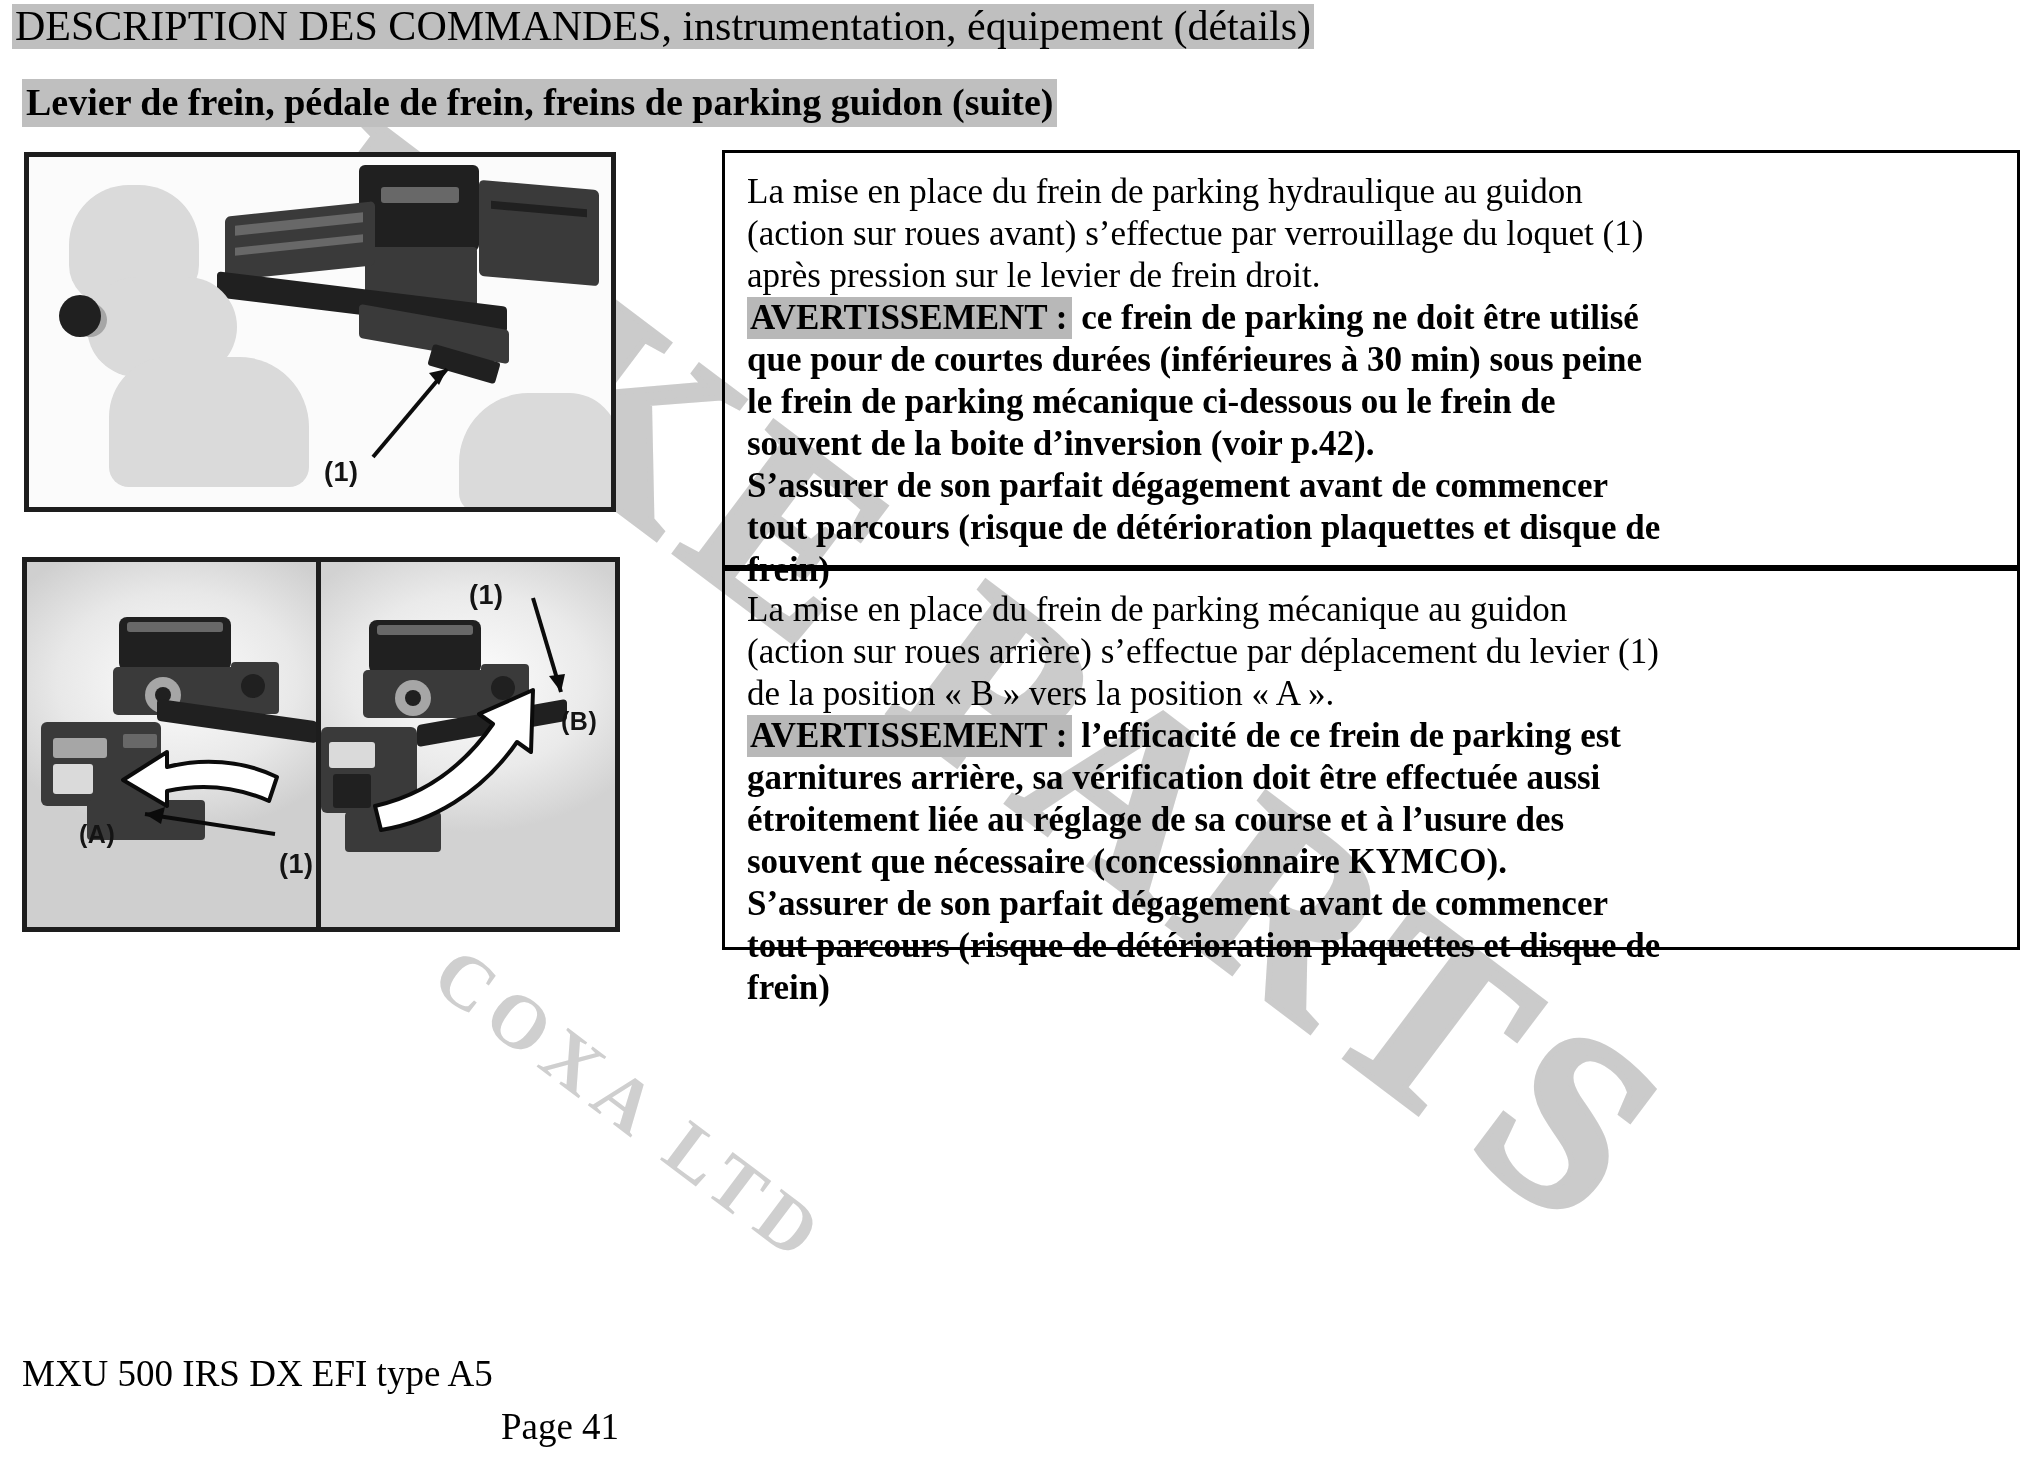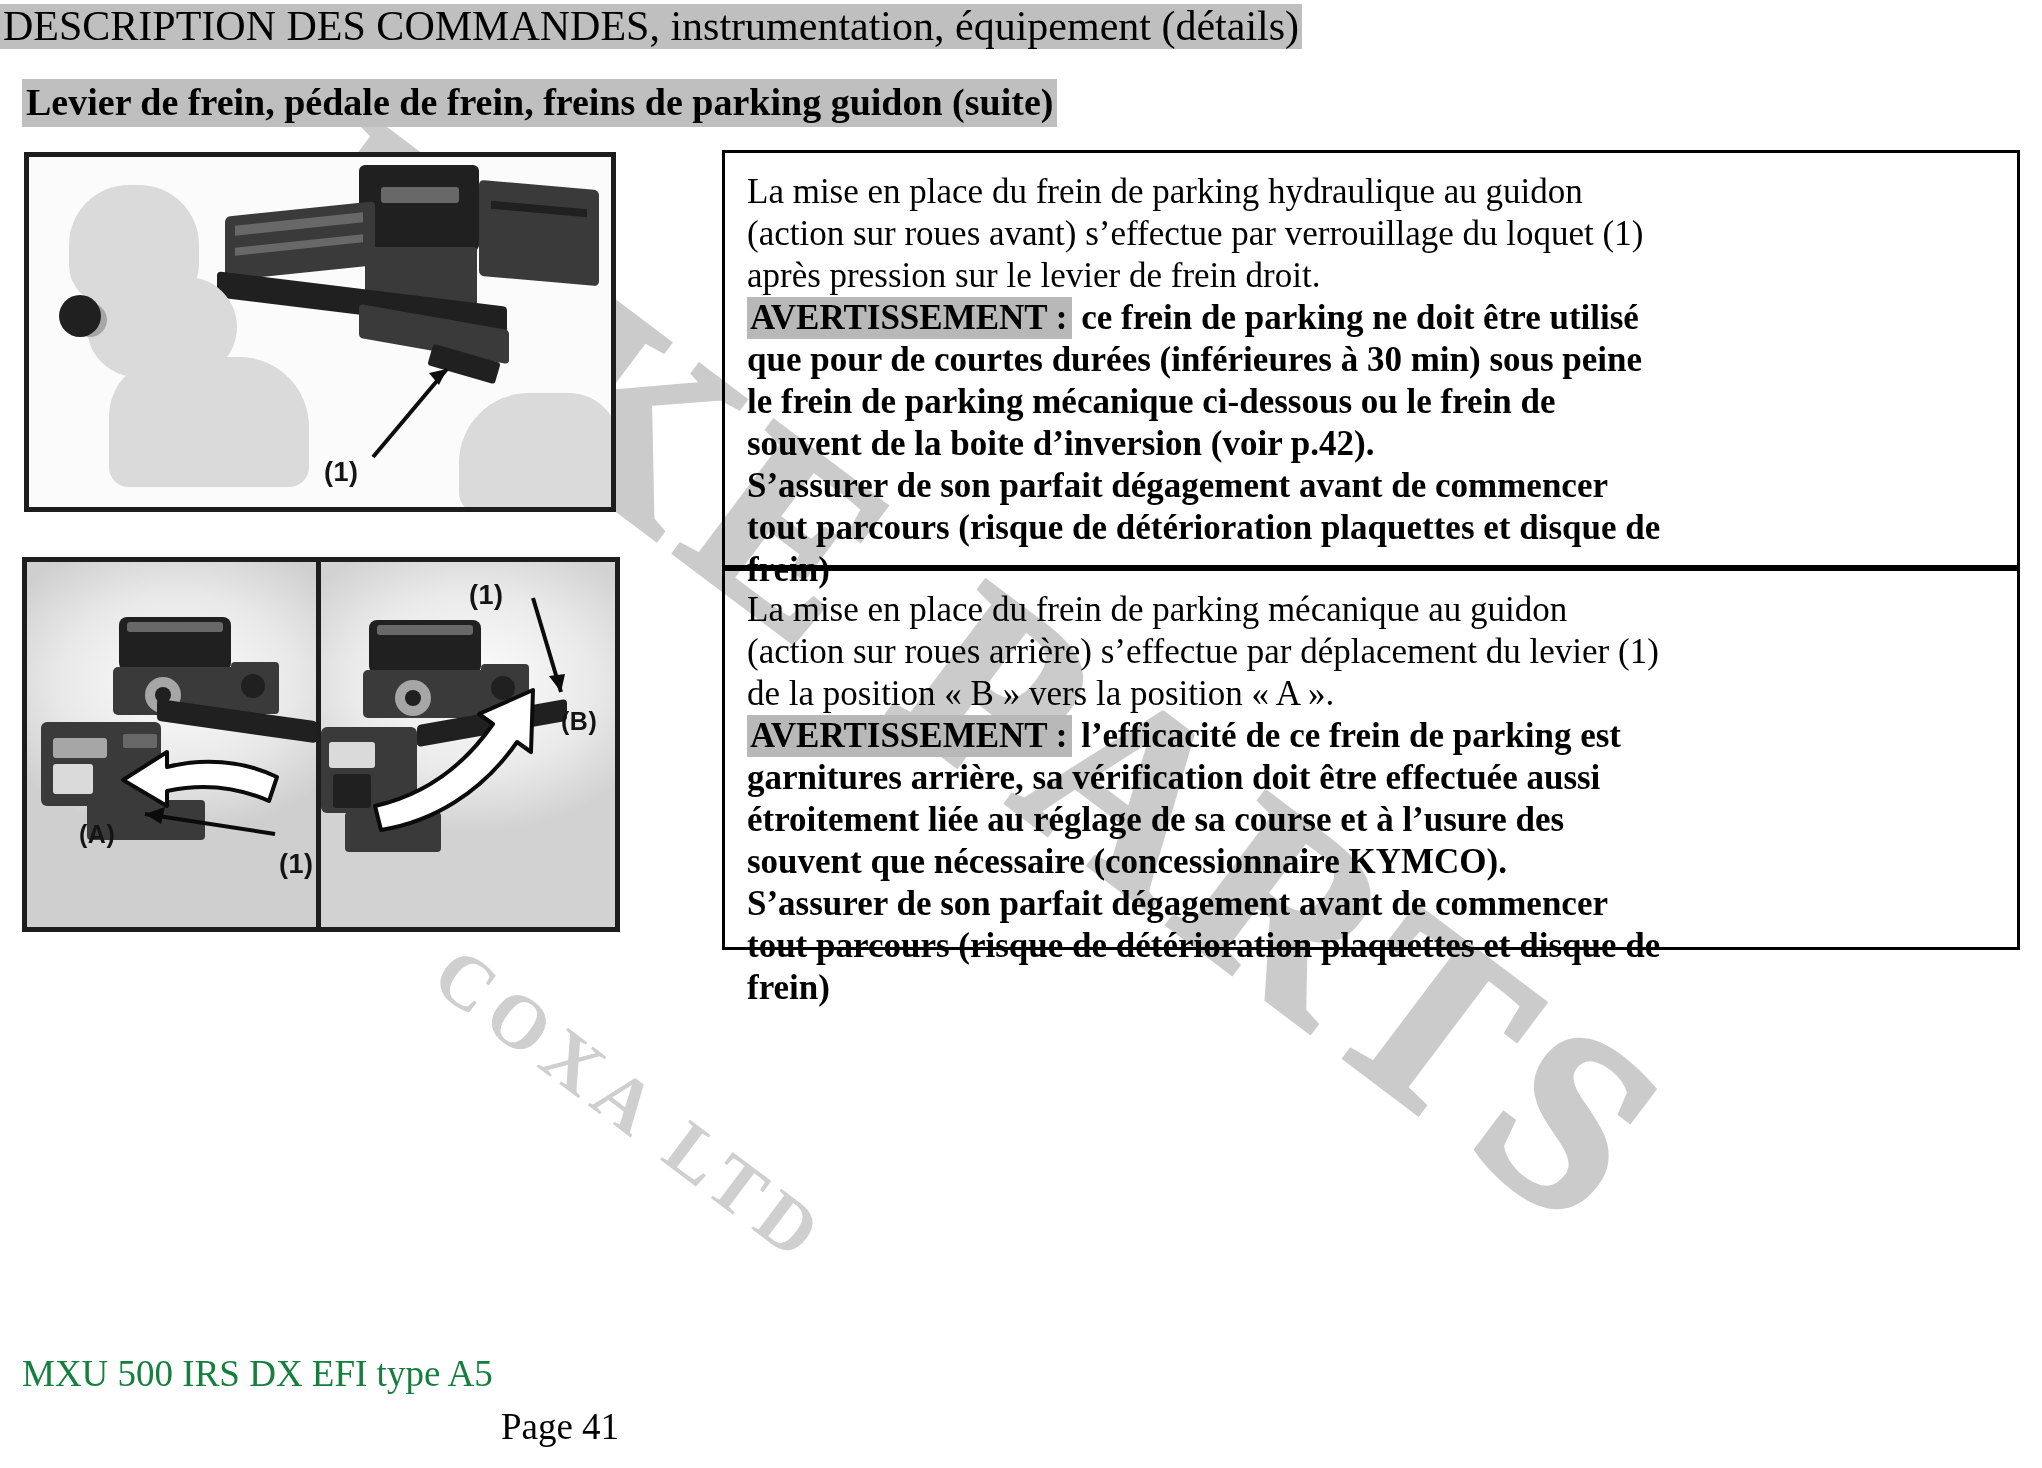--- a/index.html
+++ b/index.html
@@ -48,21 +48,21 @@
     font-weight: bold;
     font-size: 76px;
     letter-spacing: 10px;
     color: #cfcfcf;
     white-space: nowrap;
   }
 
   
   .doc-header {
     position: absolute;
-    left: 0; top: 4px;
+    left: 12px; top: 4px;
     z-index: 20;
   }
   .doc-header .hl {
     background: #bfbfbf;
     font-size: 42px;
     line-height: 1.08;
     color: #000;
     padding: 0 3px;
     white-space: nowrap;
     display: inline-block;
@@ -179,21 +179,21 @@
   .tb-hl {
     background: #b8b8b8;
     padding: 1px 5px 2px 3px;
   }
 
   
   .model-footer {
     position: absolute;
     left: 22px; top: 1352px;
     font-size: 37px;
-    color: #15803d;
+    color: #000000;
     z-index: 20;
     white-space: nowrap;
   }
   .page-footer {
     position: absolute;
     left: 0; top: 1405px;
     width: 1120px;
     text-align: center;
     font-size: 37px;
     color: #000;

